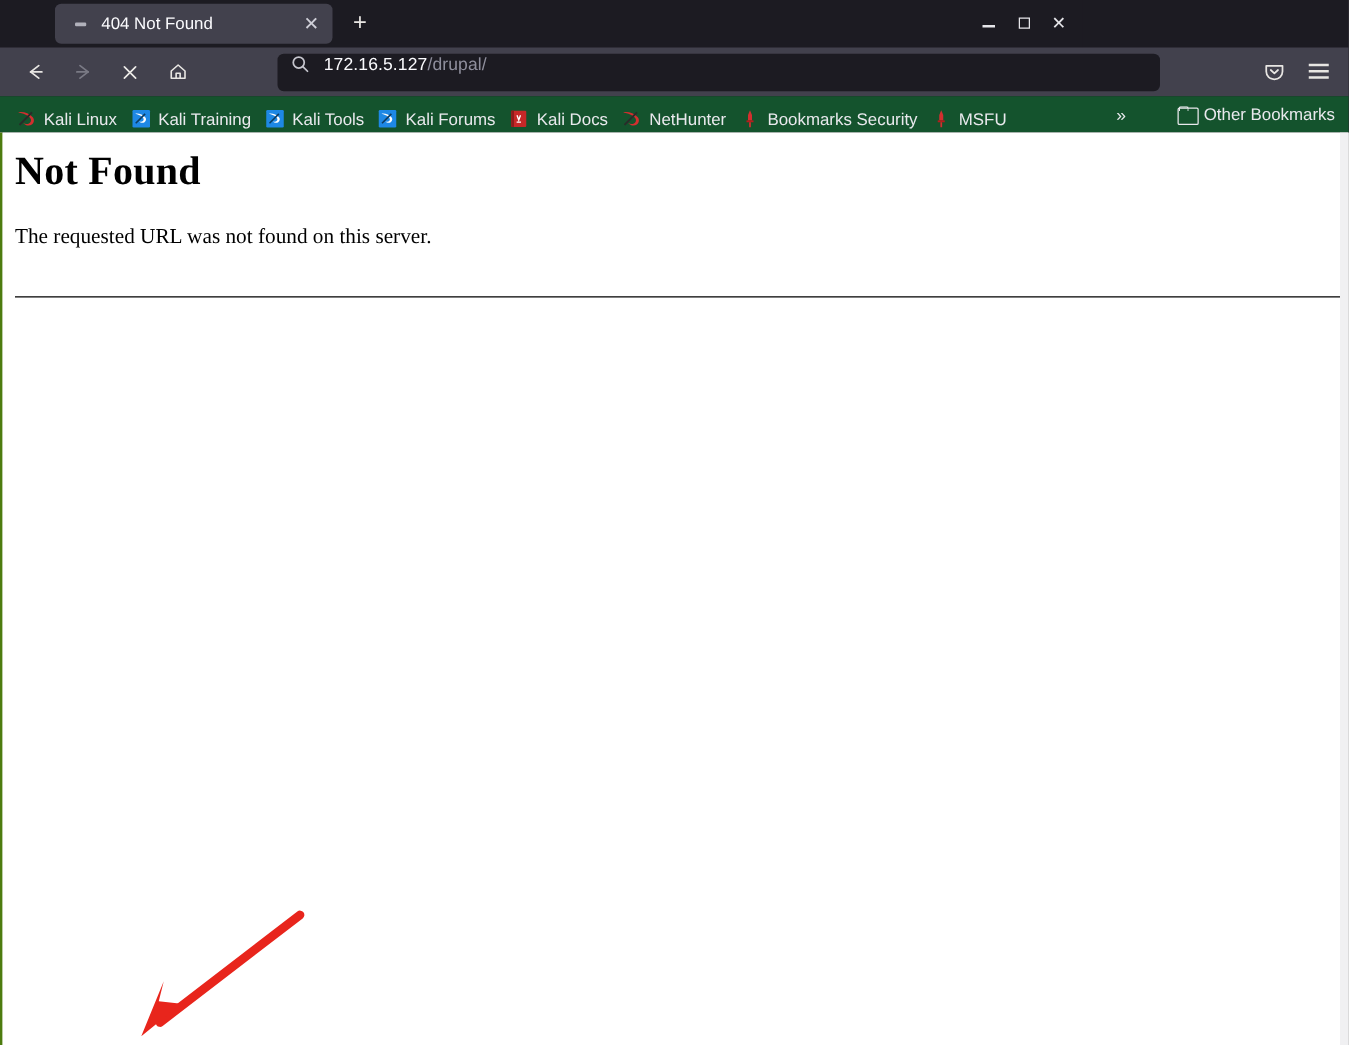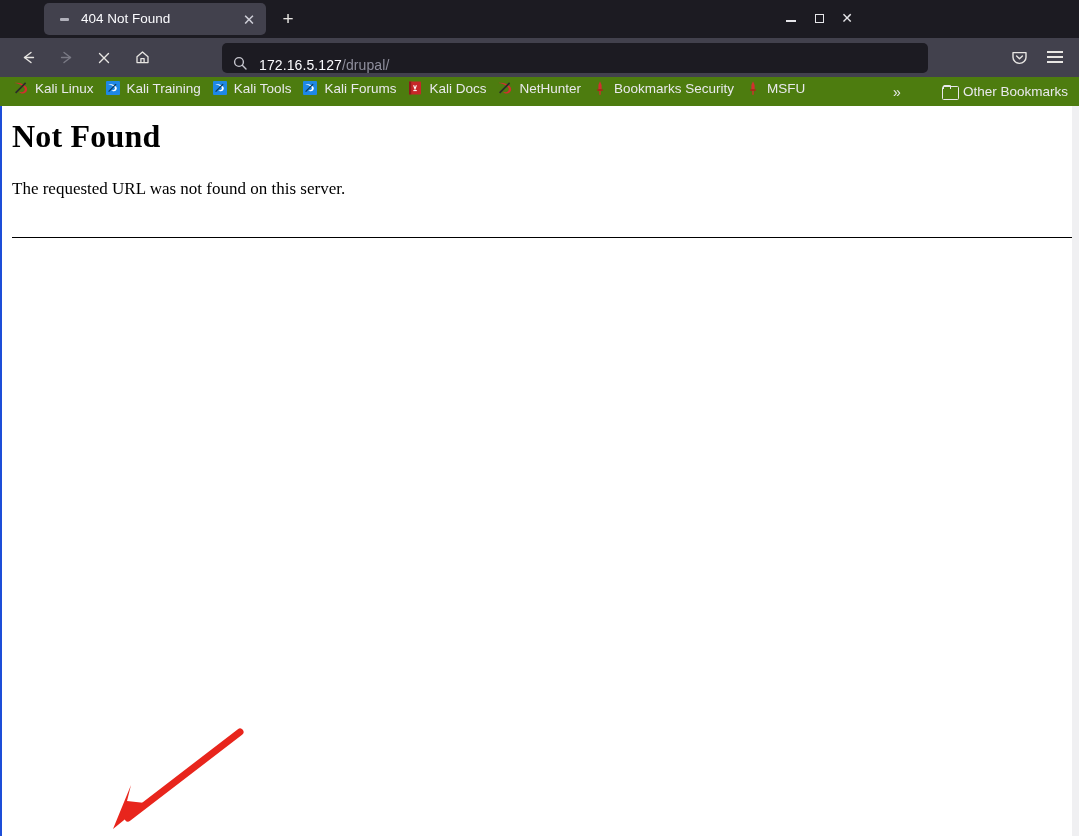--- a/index.html
+++ b/index.html
@@ -62,36 +62,36 @@
     display: flex; align-items: center; justify-content: center;
     color: #e8e6e3;
   }
   .navbtn.dim { color: #7a7a85; }
   .navbtn:first-child { margin-left: 12px; }
   .navbtn svg { display: block; }
 
   .urlbar {
     position: absolute; left: 222px; top: 5px; width: 706px; height: 30px;
     background: #1c1b22; border-radius: 5px;
-    display: flex; align-items: flex-end; padding: 0 10px;
+    display: flex; align-items: flex-start; padding: 0 10px;
   }
   .urlbar .sicon { width: 18px; height: 18px; margin-right: 9px; flex: 0 0 auto; color: #c5c5cd; }
   .urltext { font-size: 14px; color: #fbfbfe; white-space: nowrap; letter-spacing: 0.1px; }
   .urltext .path { color: #8f8f9d; }
 
   .navright { position: absolute; right: 8px; top: 4px; display: flex; align-items: center; gap: 4px; }
   .navright .ib { width: 32px; height: 30px; display: flex; align-items: center; justify-content: center; color: #e8e6e3; }
   .hamb { display: flex; flex-direction: column; gap: 3.5px; }
   .hamb span { display: block; width: 16px; height: 1.7px; background: #e8e6e3; }
 
   
   .bookmarks {
     position: absolute; top: 77px; left: 0; width: 1079px; height: 29px;
-    background: #4d7c0f;
-    display: flex; align-items: flex-start; padding-left: 10px;
+    background: #14532d;
+    display: flex; align-items: flex-end; padding-left: 10px;
   }
   .bm { display: flex; align-items: center; height: 22px; padding: 0 6px 0 3px; margin-right: 2px; }
   .bm-label { color: #e9e9ed; font-size: 13.5px; white-space: nowrap; margin-left: 6px; }
   .bmicon { width: 16px; height: 16px; flex: 0 0 auto; display: block; }
 
   .bm-chevrons {
     position: absolute; right: 171px; top: 5px; width: 22px; height: 20px;
     color: #e9e9ed; font-size: 14px; display: flex; align-items: center; justify-content: center;
   }
   .bm-other {
@@ -105,21 +105,21 @@
   }
   .folder-icon:after {
     content: ""; position: absolute; left: 1px; top: 0px; width: 6px; height: 3px;
     border: 1.4px solid #e9e9ed; border-bottom: none; border-radius: 1.5px 1.5px 0 0;
   }
 
   
   .viewport {
     position: absolute; top: 106px; left: 0; width: 1079px; height: 730px;
     background: #ffffff;
-    border-left: 2px solid #1d4ed8;
+    border-left: 2px solid #4d7c0f;
     overflow: hidden;
   }
   .page { padding: 0; background: #fff; height: 100%; position: relative; }
   .page-inner { padding: 12px 8px 8px 8px; }
   h1.nf {
     font-family: "Liberation Serif", serif;
     font-size: 32px; font-weight: bold; color: #000;
     letter-spacing: 0.2px; margin: 0 0 24px 2px;
   }
   p.nfmsg {

